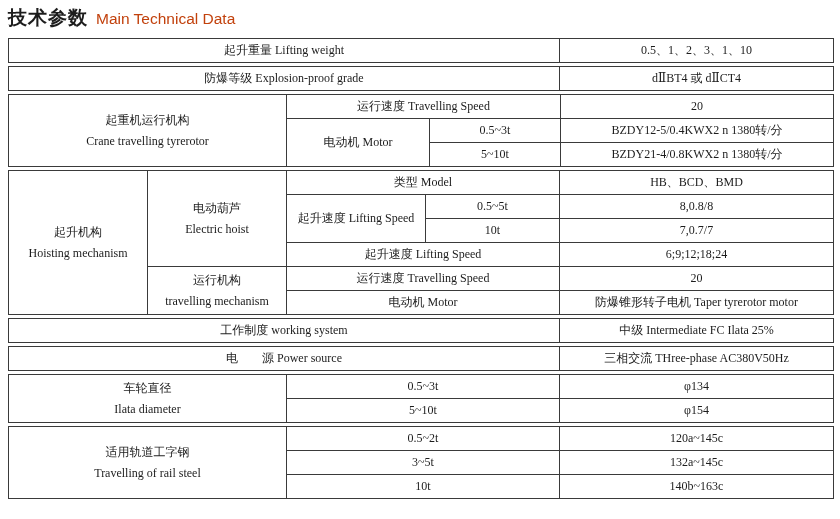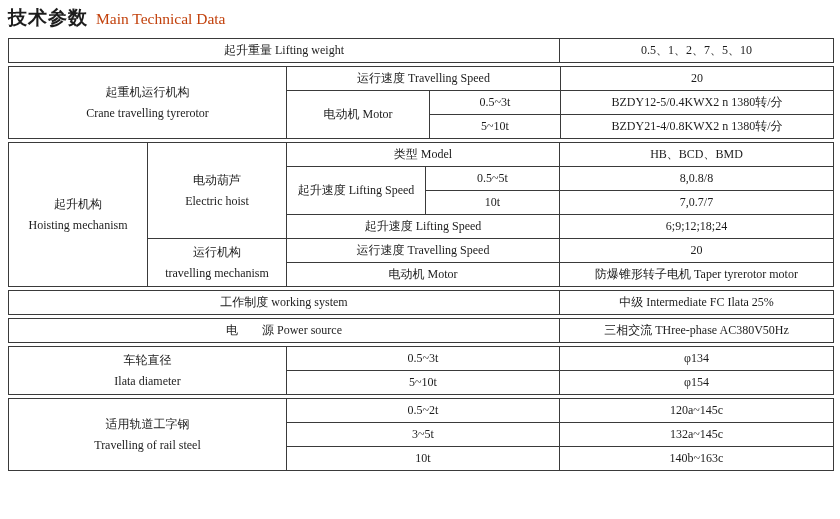--- a/index.html
+++ b/index.html
@@ -14,21 +14,21 @@
     width: 826px;
     padding: 3px 7px 0 8px;
     box-sizing: content-box;
     color: #1c1c1c;
   }
   .title-bar {
     display: flex;
     align-items: baseline;
     gap: 8px;
     margin: 2px 0 7px 0;
-    font-family: Liberation Serif, serif;
+    font-family: Liberation Sans, sans-serif;
     text-align: center;
   }
   .title-zh {
     font-size: 19px;
     font-weight: bold;
     letter-spacing: 1px;
   }
   .title-en {
     font-size: 15.5px;
     font-weight: 500;
@@ -69,25 +69,37 @@
   </div>
 
   <table class="blk">
     <colgroup>
         <col style="width:551px">
         <col style="width:274px">
       </colgroup>
     <tbody>
         <tr>
       <td>起升重量 Lifting weight</td>
-      <td>0.5、1、2、7、5、10</td>
-    </tr>
-  </tbody>
-    </table>
-
+      <td>0.5、1、2、3、1、10</td>
+    </tr>
+  </tbody>
+    </table>
+
+  <table class="blk">
+    <colgroup>
+        <col style="width:551px">
+        <col style="width:274px">
+      </colgroup>
+    <tbody>
+        <tr>
+      <td>防爆等级 Explosion-proof grade</td>
+      <td>dⅡBT4 或 dⅡCT4</td>
+    </tr>
+  </tbody>
+    </table>
 
 
   <table class="blk">
     <colgroup>
         <col style="width:278px">
         <col style="width:143px">
         <col style="width:131px">
         <col style="width:273px">
       </colgroup>
     <tbody>

